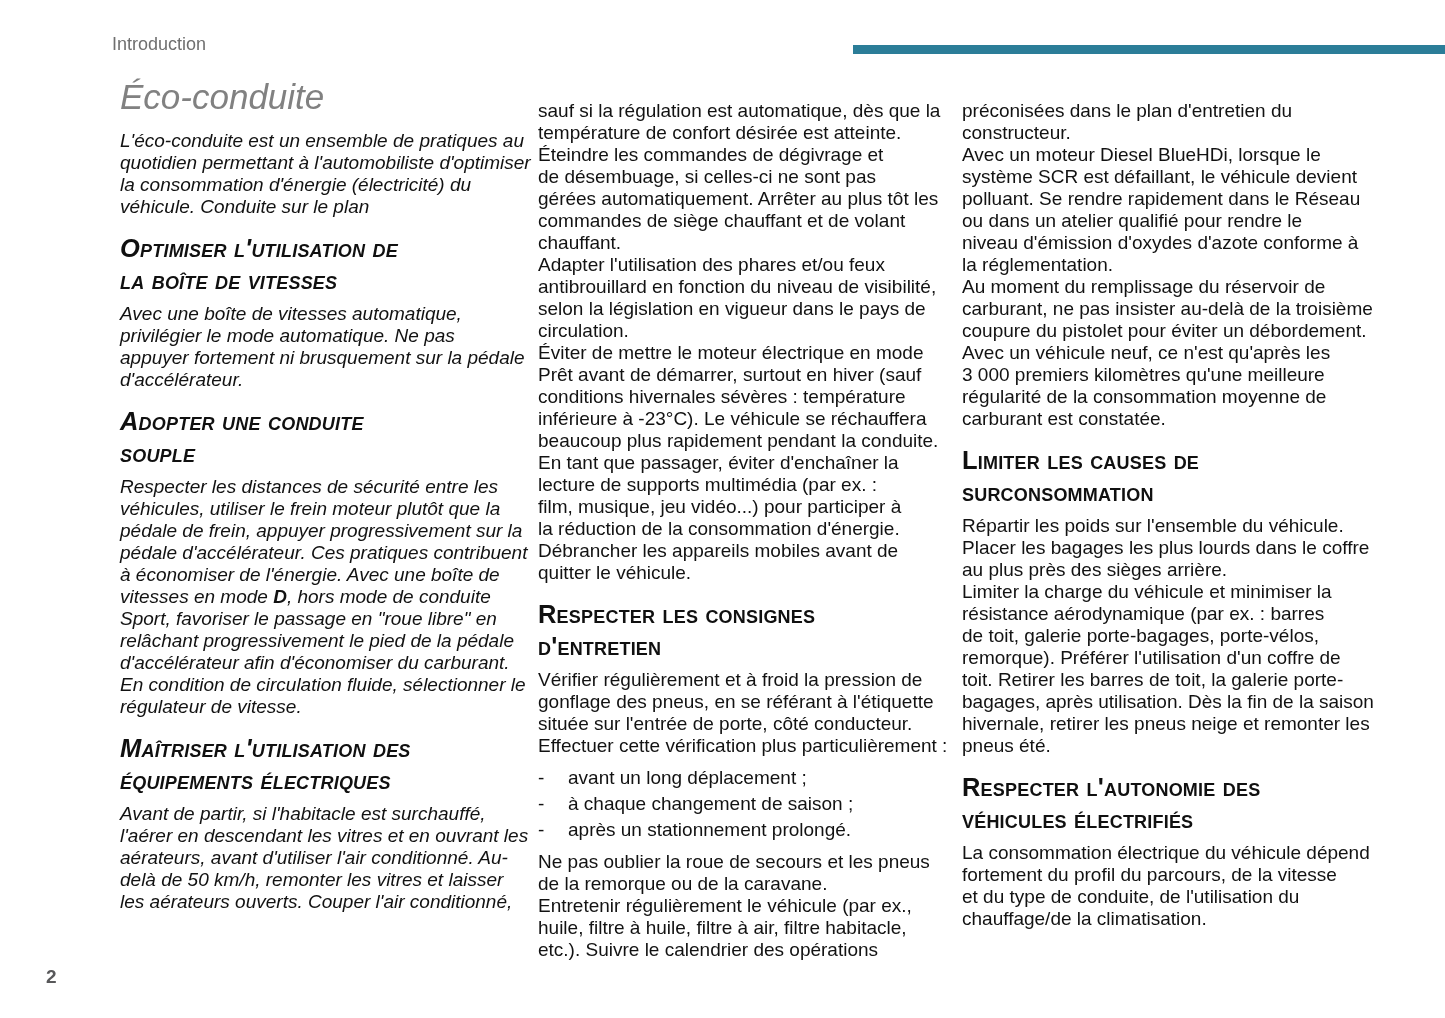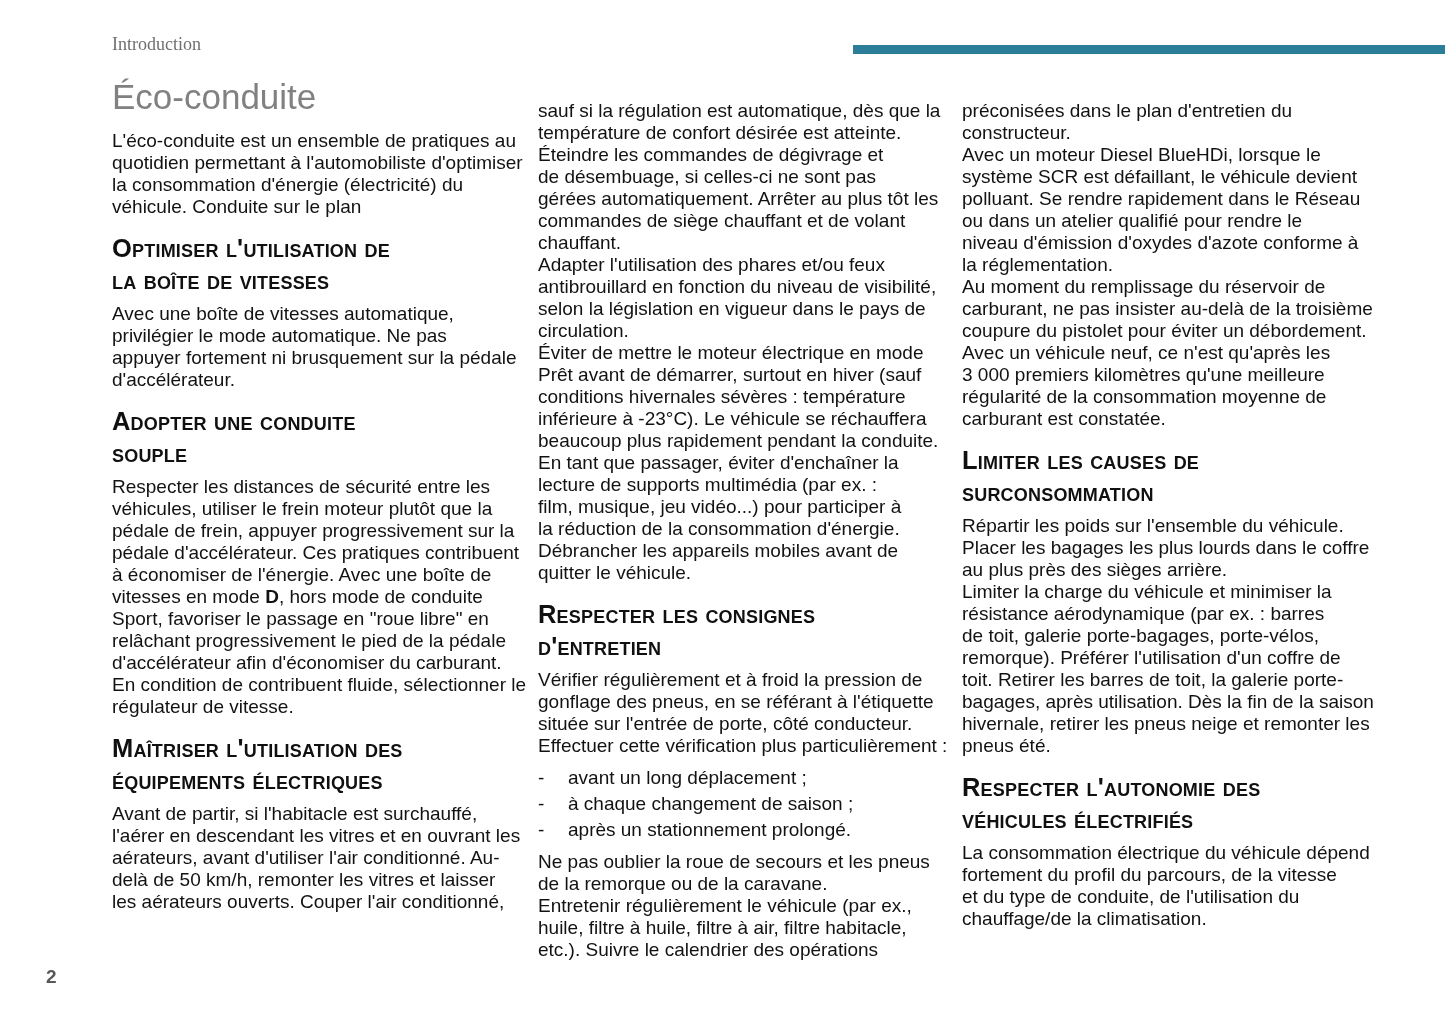--- a/index.html
+++ b/index.html
@@ -3,31 +3,31 @@
 <meta charset="utf-8">
 <style>
   html, body { margin:0; padding:0; }
   body {
     width:1445px; height:1018px; position:relative; overflow:hidden;
     background:#ffffff; color:#121212;
     font-family:"Liberation Sans","DejaVu Sans",sans-serif;
   }
   .header-label {
     position:absolute; left:112px; top:33px;
-    font-size:18px; line-height:22px; color:#6f6f6f;font-family:Liberation Serif, serif;
+    font-size:18px; line-height:22px; color:#6f6f6f;
   }
   .accent-bar {
     position:absolute; left:853px; top:45px; width:592px; height:9px;
   }
   .page-number {
     position:absolute; left:46px; top:966px;
     font-size:19px; font-weight:700; color:#58585a;
   }
   .col { position:absolute; top:100px; width:424px; }
-  #col-1 { left:112px; top:76px; }
+  #col-1 { left:120px; top:76px;font-style:italic; }
   #col-2 { left:538px; }
   #col-3 { left:962px; }
   .page-title {
     font-size:35px; line-height:42px; font-weight:400;
     color:#818181; margin:0 0 12px 0;
   }
   .col p {
     margin:0; font-size:19px; line-height:22px;
     white-space:pre-line; color:#121212;
   }
@@ -63,21 +63,21 @@
 souple</h2>
     <p><span>Respecter les distances de sécurité entre les
 véhicules, utiliser le frein moteur plutôt que la
 pédale de frein, appuyer progressivement sur la
 pédale d'accélérateur. Ces pratiques contribuent
 à économiser de l'énergie. Avec une boîte de
 vitesses en mode </span><span class="b">D</span><span>, hors mode de conduite
 Sport, favoriser le passage en "roue libre" en
 relâchant progressivement le pied de la pédale
 d'accélérateur afin d'économiser du carburant.
-En condition de contribuent fluide, sélectionner le
+En condition de circulation fluide, sélectionner le
 régulateur de vitesse.</span></p>
     <h2>Maîtriser l'utilisation des
 équipements électriques</h2>
     <p><span>Avant de partir, si l'habitacle est surchauffé,
 l'aérer en descendant les vitres et en ouvrant les
 aérateurs, avant d'utiliser l'air conditionné. Au-
 delà de 50 km/h, remonter les vitres et laisser
 les aérateurs ouverts. Couper l'air conditionné,</span></p>
   </div>
 <div class="col" id="col-2">

